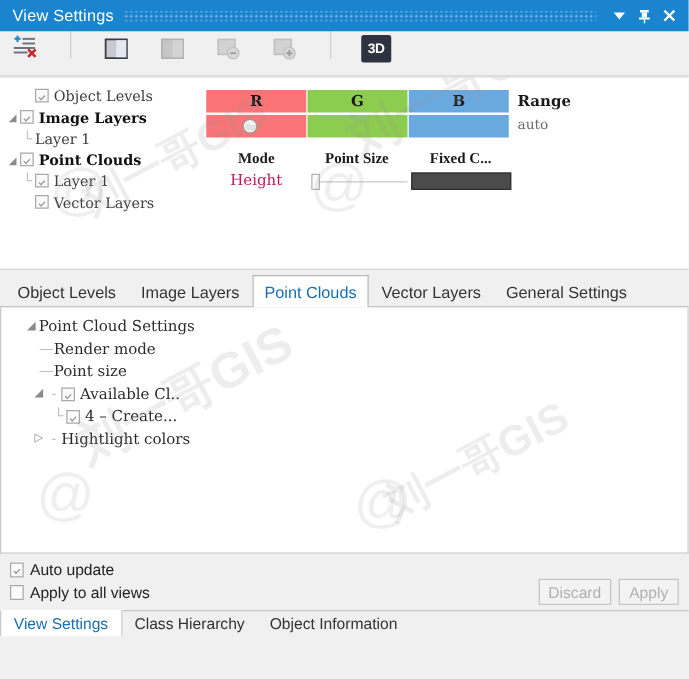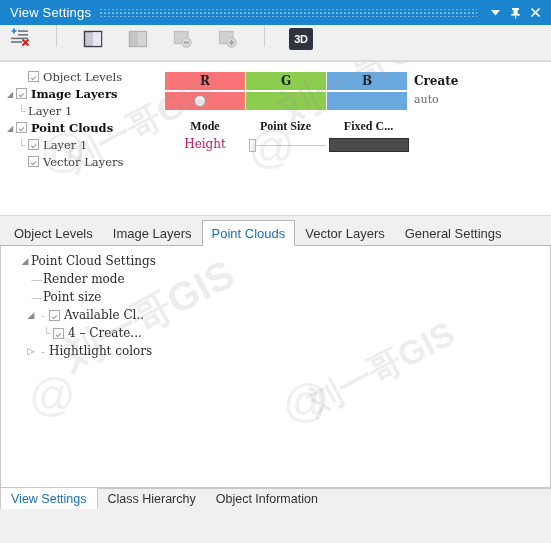--- a/index.html
+++ b/index.html
@@ -256,21 +256,21 @@
         </div>
         <div class="bar-col">
           <div class="bar-head" style="background:#8ccd4f;">G</div>
           <div class="bar-track" style="background:#8ccd4f;"></div>
         </div>
         <div class="bar-col">
           <div class="bar-head" style="background:#6aa9e0;">B</div>
           <div class="bar-track" style="background:#6aa9e0;"></div>
         </div>
         <div>
-          <div class="rangelbl">Create</div>
+          <div class="rangelbl">Range</div>
           <div class="rangeval">auto</div>
         </div>
       </div>
 
       <div class="row2">
         <div style="width:80px; text-align:center;">
           <div class="lbl-b">Mode</div>
         </div>
         <div style="width:81px; text-align:center;">
           <div class="lbl-b">Point Size</div>
@@ -336,20 +336,34 @@
       </div>
       <div class="lrow" style="padding-left:16px;">
         <span class="exp">▷</span>
         <span class="elbow">-</span>
         <span>Hightlight colors</span>
       </div>
     </div>
 
   </div>
 
+  <div class="footer">
+    <div class="fcheck">
+      <span class="cb on"></span>
+      <span>Auto update</span>
+    </div>
+    <div class="fcheck">
+      <span class="cb"></span>
+      <span>Apply to all views</span>
+    </div>
+    <div class="fbtns">
+      <div class="fbtn">Discard</div>
+      <div class="fbtn">Apply</div>
+    </div>
+  </div>
 
   <div class="bottomtabs">
     <div class="btab active">View Settings</div>
     <div class="btab">Class Hierarchy</div>
     <div class="btab">Object Information</div>
   </div>
 
 </div>
 
 </body></html>

